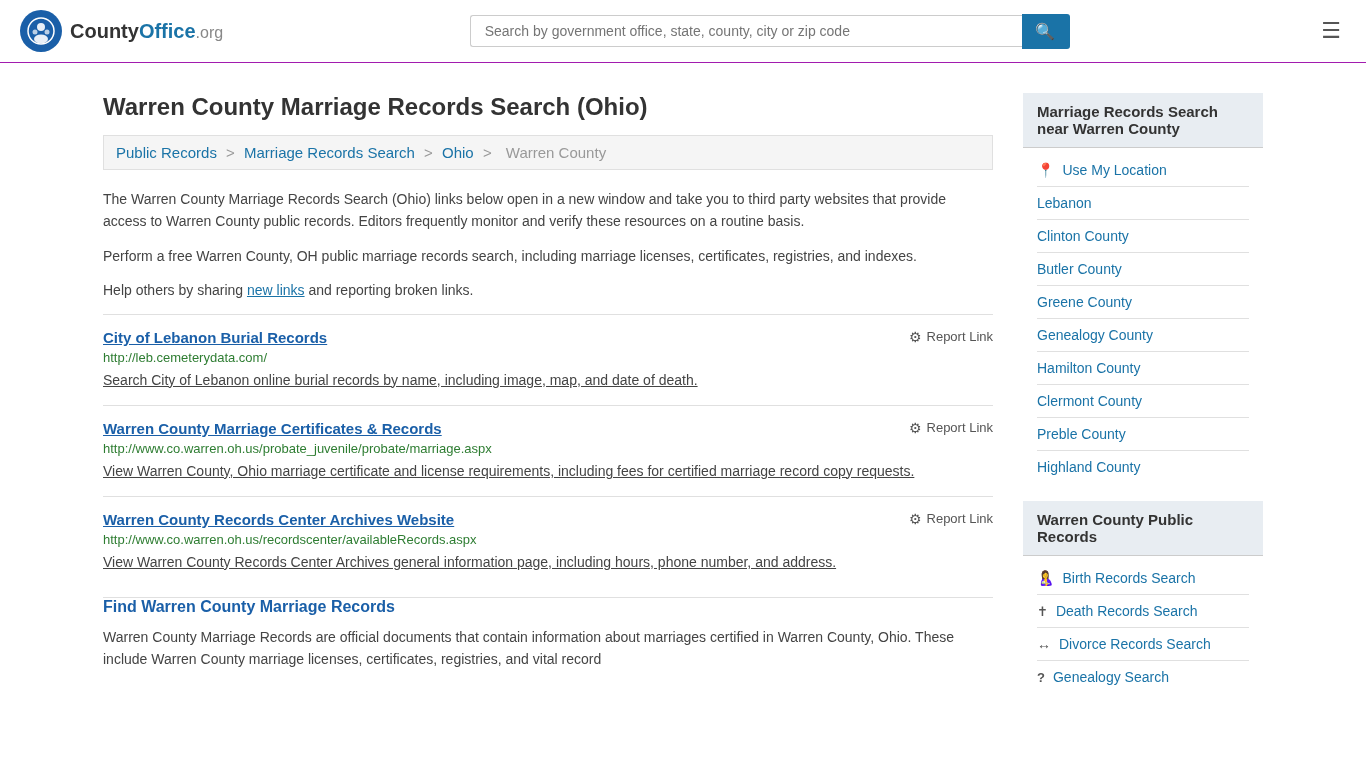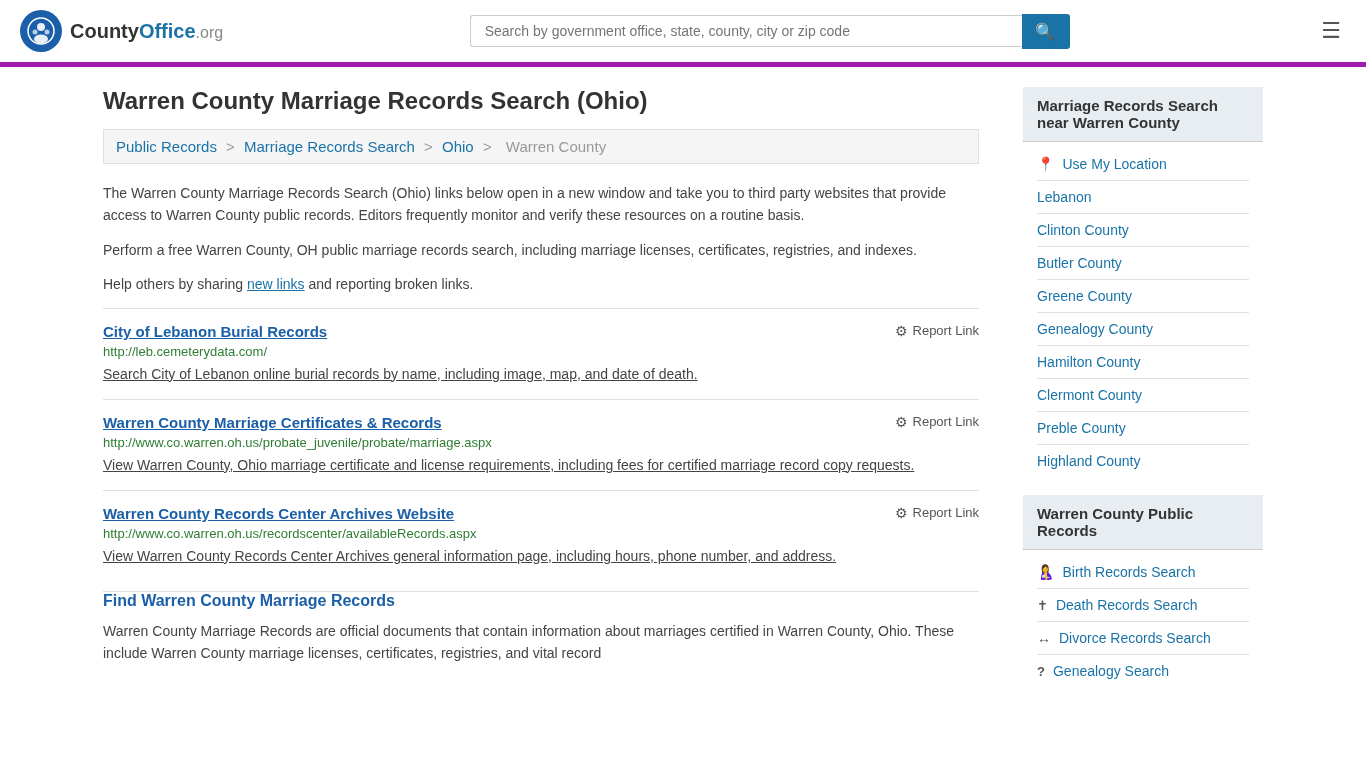--- a/index.html
+++ b/index.html
@@ -1,21 +1,21 @@
 <!DOCTYPE html>
 <html><head>
   <meta charset="utf-8">
   <style>
     * { margin: 0; padding: 0; box-sizing: border-box; }
     body { font-family: Arial, sans-serif; font-size: 14px; color: #333; background: #fff; }
 
     
     .header {
       background: #fff;
-      border-bottom: 5px solid #a21caf;
+      border-bottom: 1px solid #a21caf;
       padding: 10px 20px;
       display: flex;
       align-items: center;
       justify-content: space-between;
     }
     .logo-area {
       display: flex;
       align-items: center;
       gap: 8px;
     }
@@ -69,24 +69,24 @@
       border: none;
       cursor: pointer;
       font-size: 22px;
       color: #555;
       padding: 5px;
     }
 
     
     .container {
       max-width: 1200px;
-      margin: 0 auto;
+      margin: 10px auto;
       padding: 20px 20px;
       display: flex;
-      gap: 44px;
+      gap: 30px;
     }
     .main-content {
       flex: 1;
     }
     .sidebar {
       width: 240px;
       flex-shrink: 0;
     }
 
     

